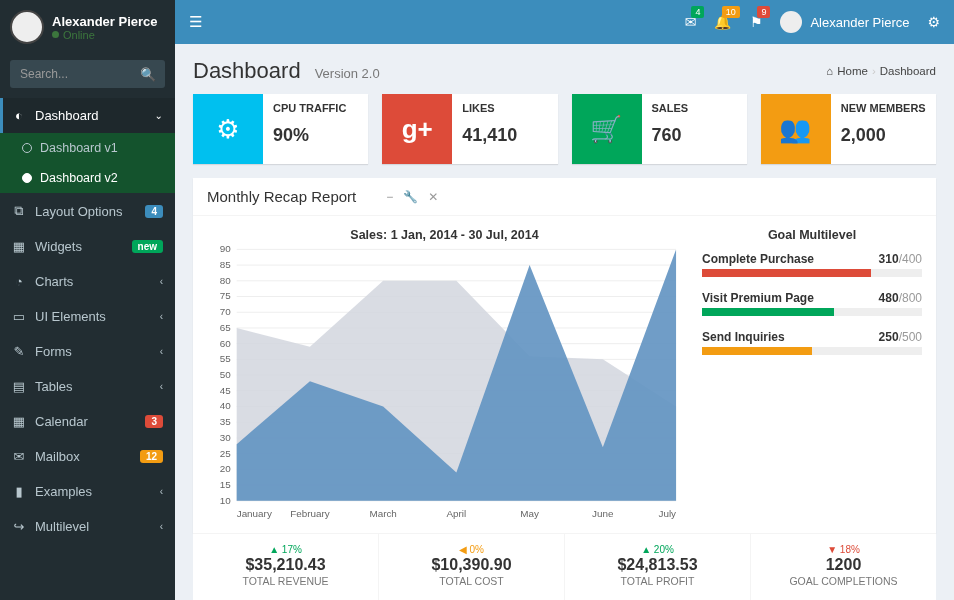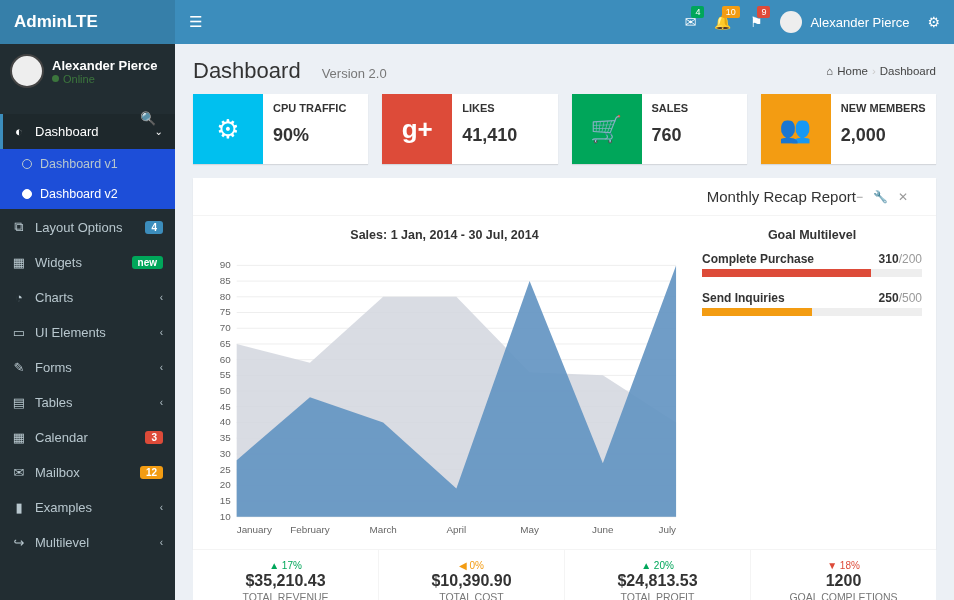--- a/index.html
+++ b/index.html
@@ -25,61 +25,61 @@
 .nav-item.active { background: #1e282c; color: #fff; border-left: 3px solid #3c8dbc; padding-left: 9px; }
 .nav-item .left { display: flex; align-items: center; gap: 9px; }
 .nav-icon { width: 14px; text-align: center; font-size: 13px; }
 .nav-right { display: flex; align-items: center; gap: 4px; }
 .caret { font-size: 10px; }
 .badge { padding: 1px 6px; border-radius: 3px; font-size: 10px; color: #fff; font-weight: 600; }
 .bg-blue { background: #3c8dbc; }
 .bg-green { background: #00a65a; }
 .bg-red { background: #dd4b39; }
 .bg-yellow { background: #f39c12; }
-.sub { list-style: none; background: #1d4ed8; }
+.sub { list-style: none; background: #14532d; }
 .sub-item { display: flex; align-items: center; gap: 8px; padding: 8px 12px 8px 22px; cursor: pointer; font-size: 12.5px; }
 .sub-item .ring { width: 10px; height: 10px; border: 1.5px solid #b8c7ce; border-radius: 50%; }
 .sub-item.active .ring { background: #fff; border-color: #fff; }
 .sub-item.active { color: #fff; }
 
 
 .main { flex: 1; display: flex; flex-direction: column; }
 .topbar { background: #3c8dbc; color: #fff; display: flex; align-items: center; justify-content: space-between; padding: 0 14px; height: 44px; }
 .topbar .burger { cursor: pointer; font-size: 15px; }
 .topbar-right { display: flex; align-items: center; gap: 18px; }
 .tb-icon { position: relative; cursor: pointer; font-size: 14px; }
 .tb-badge { position: absolute; top: -8px; right: -8px; font-size: 9px; padding: 1px 4px; border-radius: 2px; color: #fff; }
 .tb-user { display: flex; align-items: center; gap: 8px; }
 .avatar-xs { width: 22px; height: 22px; border-radius: 50%; background: #eee; }
 
 .page-header { display: flex; justify-content: space-between; align-items: center; padding: 14px 18px 10px; }
 .page-title { font-size: 22px; font-weight: 400; color: #333; }
-.page-title small { font-size: 13px; color: #777; margin-left: 21px; }
+.page-title small { font-size: 13px; color: #777; margin-left: 14px; }
 .breadcrumb { font-size: 11.5px; color: #444; display: flex; align-items: center; gap: 4px; }
 .breadcrumb .sep { color: #ccc; }
 
 .cards { display: flex; gap: 14px; padding: 0 18px 14px; }
 .infobox { flex: 1; background: #fff; display: flex; box-shadow: 0 1px 1px rgba(0,0,0,.1); }
 .ib-icon { width: 70px; height: 70px; display: flex; align-items: center; justify-content: center; color: #fff; font-size: 26px; }
 .ib-aqua { background: #00c0ef; }
 .ib-red { background: #dd4b39; }
 .ib-grn { background: #00a65a; }
 .ib-ylw { background: #f39c12; }
 .ib-body { padding: 8px 10px; }
 .ib-label { text-transform: uppercase; font-size: 11px; font-weight: 600; color: #333; }
 .ib-value { font-size: 18px; font-weight: 700; margin-top: 11px; }
 
 .panel { background: #fff; margin: 0 18px; box-shadow: 0 1px 1px rgba(0,0,0,.1); }
-.panel-head { display: flex; justify-content: flex-end; align-items: center; padding: 10px 28px; border-bottom: 1px solid #f4f4f4; }
+.panel-head { display: flex; justify-content: flex-start; align-items: center; padding: 10px 14px; border-bottom: 1px solid #f4f4f4; gap: 30px; }
 .panel-title { font-size: 15px; font-weight: 400; }
 .panel-tools { display: flex; gap: 10px; color: #999; font-size: 12px; }
 .panel-tools span { cursor: pointer; }
 .panel-body { display: flex; padding: 12px 14px 8px; gap: 20px; }
 .chart-col { flex: 1; }
-.chart-title { text-align: center; font-weight: 700; font-size: 12.5px; margin-bottom: 16px; }
+.chart-title { text-align: center; font-weight: 700; font-size: 12.5px; margin-bottom: 0; }
 .goals-col { width: 220px; }
 .goals-title { text-align: center; font-weight: 700; font-size: 12.5px; margin-bottom: 10px; }
 .goal { margin-bottom: 14px; }
 .goal-row { display: flex; justify-content: space-between; font-size: 12px; font-weight: 600; margin-bottom: 3px; }
 .goal-max { color: #999; font-weight: 400; }
 .goal-bar { height: 8px; background: #eee; position: relative; }
 .goal-fill { height: 100%; }
 .g-aqua { background: #00c0ef; } .g-red { background: #dd4b39; } .g-grn { background: #00a65a; } .g-ylw { background: #f39c12; }
 svg.chart { width: 100%; height: 280px; }
 .axis { stroke: #eee; stroke-width: 1; }
@@ -93,32 +93,32 @@
 .stat-pct { font-size: 10px; }
 .up { color: #00a65a; } .down { color: #dd4b39; } .flat { color: #f39c12; }
 .stat-val { font-size: 16px; font-weight: 700; margin: 1px 0; }
 .stat-lbl { text-transform: uppercase; font-size: 10.5px; color: #777; }
 </style>
 </head>
 <body>
 
 <div class="app">
   <aside class="sidebar">
-    <div class="brand"><b>Admin</b><span>LTE</span></div>
     <div class="user-panel">
       <div class="avatar-sm"></div>
       <div>
         <div class="user-name">Alexander Pierce</div>
         <div class="user-status">
             <span class="dot-online"></span>
             <span>Online</span>
           </div>
       </div>
     </div>
     <div class="search-wrap">
+      <input class="search-input" placeholder="Search..." style="">
       <span class="search-icon">🔍</span>
     </div>
     <ul class="nav">
       <li class="nav-item active">
         <span class="left">
             <span class="nav-icon">◐</span>
             <span>Dashboard</span>
           </span>
         <span class="caret">⌄</span>
       </li>
@@ -321,24 +321,33 @@
               <text x="400" y="276" text-anchor="middle" class="tick">June</text>
               <text x="474" y="276" text-anchor="end" class="tick">July</text>
             </svg>
         </div>
         <div class="goals-col">
           <div class="goals-title">Goal Multilevel</div>
           <div id="goals-list">
               <div class="goal">
                 <div class="goal-row">
                   <span>Complete Purchase</span>
-                  <span><b>310</b><span class="goal-max">/200</span></span>
+                  <span><b>310</b><span class="goal-max">/400</span></span>
                 </div>
                 <div class="goal-bar">
                   <div class="goal-fill g-red" style="width:77%"></div>
+                </div>
+              </div>
+              <div class="goal">
+                <div class="goal-row">
+                  <span>Visit Premium Page</span>
+                  <span><b>480</b><span class="goal-max">/800</span></span>
+                </div>
+                <div class="goal-bar">
+                  <div class="goal-fill g-grn" style="width:60%"></div>
                 </div>
               </div>
               <div class="goal">
                 <div class="goal-row">
                   <span>Send Inquiries</span>
                   <span><b>250</b><span class="goal-max">/500</span></span>
                 </div>
                 <div class="goal-bar">
                   <div class="goal-fill g-ylw" style="width:50%"></div>
                 </div>

